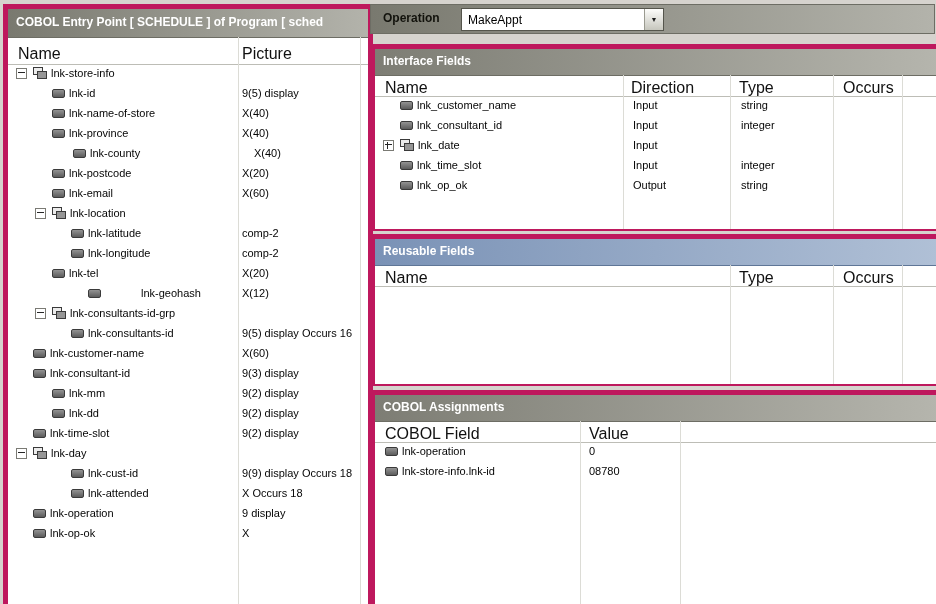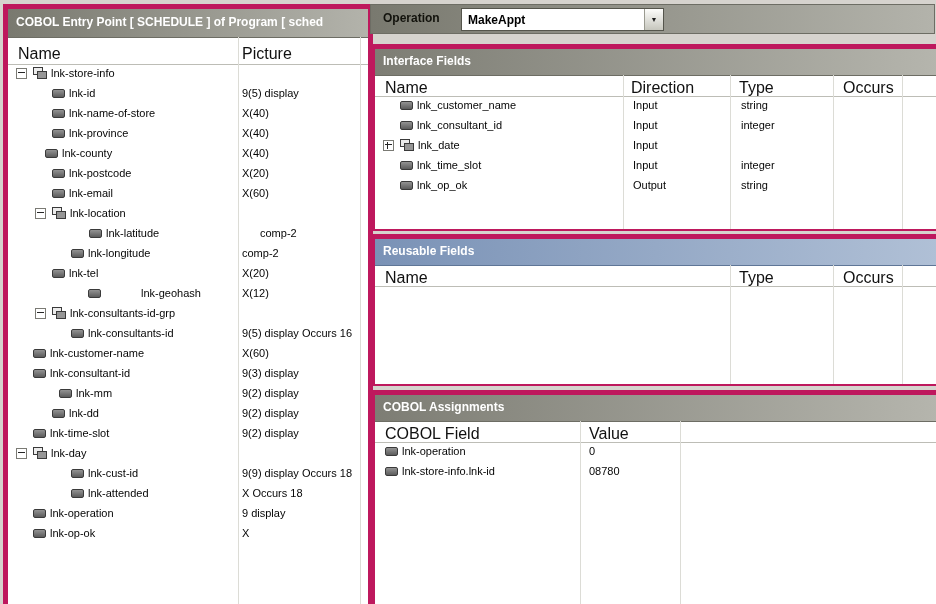--- a/index.html
+++ b/index.html
@@ -12,21 +12,21 @@
   #left-panel{left:3px;top:4px;width:360px;height:597px;border-bottom-width:2px;}
   #right-area{position:absolute;left:370px;top:4px;width:563px;height:597px;}
 
   .bar{position:relative;height:28px;background:linear-gradient(to right,#79796f,#b3b3ab);border:1px solid #6d6d64;border-left:none;border-right:none;}
   #left-panel .bar{border-left:none;border-right:none;border-top:none;}
   #op-bar{position:absolute;left:0;top:0;width:563px;border:1px solid #6d6d64;}
   .bar-title{display:block;color:#fff;font-weight:bold;font-size:12px;line-height:26px;padding-left:8px;white-space:nowrap;overflow:hidden;}
   #op-label{position:absolute;left:12px;top:0;line-height:26px;font-weight:bold;font-size:12px;color:#12120c;}
 
   #op-combo{position:absolute;left:90px;top:3px;width:201px;height:21px;background:#fff;border:1px solid #55554c;display:flex;align-items:center;}
-  #op-combo-text{flex:1;padding-left:6px;font-weight:bold;font-size:12px;white-space:nowrap;overflow:hidden;}
+  #op-combo-text{flex:1;padding-left:6px;font-weight:normal;font-size:12px;white-space:nowrap;overflow:hidden;}
   #op-combo-btn{width:18px;align-self:stretch;border-left:1px solid #9a9a90;background:linear-gradient(#fdfdfb,#c6c6bd);display:flex;align-items:center;justify-content:center;}
   #op-combo-arrow{font-size:7px;color:#1c1c1c;line-height:1;}
 
   .section{left:0;width:563px;border-bottom-width:2px;}
   #sec-interface{top:40px;height:180px;}
   #sec-reusable{top:230px;height:145px;}
   #sec-assign{top:386px;height:211px;}
   .section-header{height:26px;line-height:25px;color:#fff;font-weight:bold;font-size:12px;padding-left:8px;white-space:nowrap;overflow:hidden;}
   .section-header.gray{background:linear-gradient(to right,#7d7d74,#b5b5ad);border-bottom:1px solid #6d6d64;}
   .section-header.blue{background:linear-gradient(to right,#7a92b6,#b0c0d6);border-bottom:1px solid #5f7697;}
@@ -91,21 +91,21 @@
         <span class="icon-field"></span>
         <span class="row-label">lnk-name-of-store</span>
         <span class="cell-abs pic-cell">X(40)</span>
       </div>
       <div class="grid-row" style="padding-left: 27px;">
         <span class="exp-slot"></span>
         <span class="icon-field"></span>
         <span class="row-label">lnk-province</span>
         <span class="cell-abs pic-cell">X(40)</span>
       </div>
-      <div class="grid-row" style="padding-left: 20px;">
+      <div class="grid-row" style="padding-left: 36px; margin-left: 12px;">
         <span class="exp-slot"></span>
         <span class="icon-field"></span>
         <span class="row-label">lnk-county</span>
         <span class="cell-abs pic-cell">X(40)</span>
       </div>
       <div class="grid-row" style="padding-left: 27px;">
         <span class="exp-slot"></span>
         <span class="icon-field"></span>
         <span class="row-label">lnk-postcode</span>
         <span class="cell-abs pic-cell">X(20)</span>
@@ -117,21 +117,21 @@
         <span class="cell-abs pic-cell">X(60)</span>
       </div>
       <div class="grid-row" style="padding-left: 27px;">
         <span class="exp-slot">
           <span class="exp minus"></span>
         </span>
         <span class="icon-group"></span>
         <span class="row-label">lnk-location</span>
         <span class="cell-abs pic-cell"></span>
       </div>
-      <div class="grid-row" style="padding-left: 46px; margin-left: 18px;">
+      <div class="grid-row" style="padding-left: 46px;">
         <span class="exp-slot"></span>
         <span class="icon-field"></span>
         <span class="row-label">lnk-latitude</span>
         <span class="cell-abs pic-cell">comp-2</span>
       </div>
       <div class="grid-row" style="padding-left: 46px;">
         <span class="exp-slot"></span>
         <span class="icon-field"></span>
         <span class="row-label">lnk-longitude</span>
         <span class="cell-abs pic-cell">comp-2</span>
@@ -167,21 +167,21 @@
         <span class="icon-field"></span>
         <span class="row-label">lnk-customer-name</span>
         <span class="cell-abs pic-cell">X(60)</span>
       </div>
       <div class="grid-row" style="padding-left: 8px;">
         <span class="exp-slot"></span>
         <span class="icon-field"></span>
         <span class="row-label">lnk-consultant-id</span>
         <span class="cell-abs pic-cell">9(3) display</span>
       </div>
-      <div class="grid-row" style="padding-left: 34px;">
+      <div class="grid-row" style="padding-left: 27px;">
         <span class="exp-slot"></span>
         <span class="icon-field"></span>
         <span class="row-label">lnk-mm</span>
         <span class="cell-abs pic-cell">9(2) display</span>
       </div>
       <div class="grid-row" style="padding-left: 27px;">
         <span class="exp-slot"></span>
         <span class="icon-field"></span>
         <span class="row-label">lnk-dd</span>
         <span class="cell-abs pic-cell">9(2) display</span>

